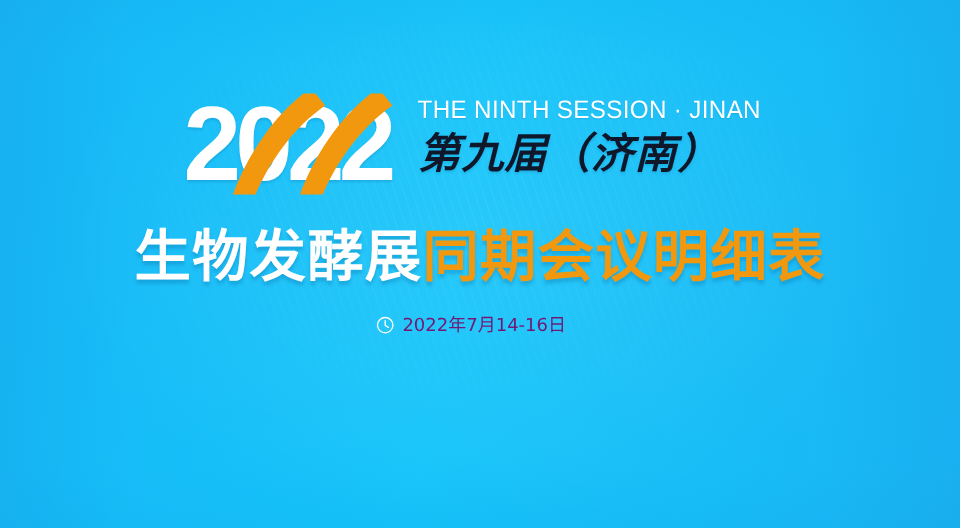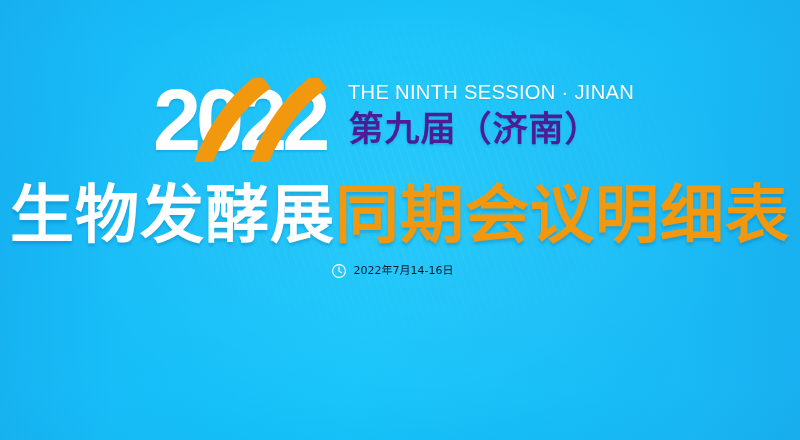--- a/index.html
+++ b/index.html
@@ -123,38 +123,39 @@
     white-space: nowrap;
     transform: scaleX(0.96);
     transform-origin: left center;
     text-shadow: 0 1px 1px rgba(0, 95, 150, 0.18);
   }
   .session-cn {
     font-family: "DejaVu Sans", "Liberation Sans", sans-serif;
     font-size: 35px;
     font-weight: 700;
     letter-spacing: 1px;
-    color: #4c1d95;
+    color: #0f172a;
     line-height: 44px;
     margin-top: 3px;
     white-space: nowrap;
     text-shadow: 0 2px 2px rgba(0, 95, 150, 0.20);
+    font-style: italic;
   }
 
   
   .headline {
     position: absolute;
     left: 0;
     right: 0;
     top: 182px;
     text-align: center;
     white-space: nowrap;
     font-family: "DejaVu Sans", "Liberation Sans", sans-serif;
     font-weight: 700;
-    font-size: 64px;
+    font-size: 47px;
     line-height: 66px;
     letter-spacing: 1px;
   }
   .headline .seg-white {
     color: #ffffff;
     text-shadow: 0 3px 3px rgba(0, 90, 145, 0.26);
   }
   .headline .seg-orange {
     color: #F2980E;
     text-shadow: 0 3px 3px rgba(0, 90, 145, 0.26);
@@ -162,23 +163,23 @@
 
   
   .info-line {
     position: absolute;
     left: 0;
     right: 0;
     top: 260px;
     display: flex;
     justify-content: center;
     align-items: center;
-    color: #0f172a;
+    color: #701a75;
     font-family: "DejaVu Sans", "Liberation Sans", sans-serif;
-    font-size: 11px;
+    font-size: 15px;
     line-height: 22px;
     white-space: nowrap;
   }
   .info-item {
     display: flex;
     align-items: center;
   }
   .info-icon {
     display: inline-flex;
     align-items: center;

